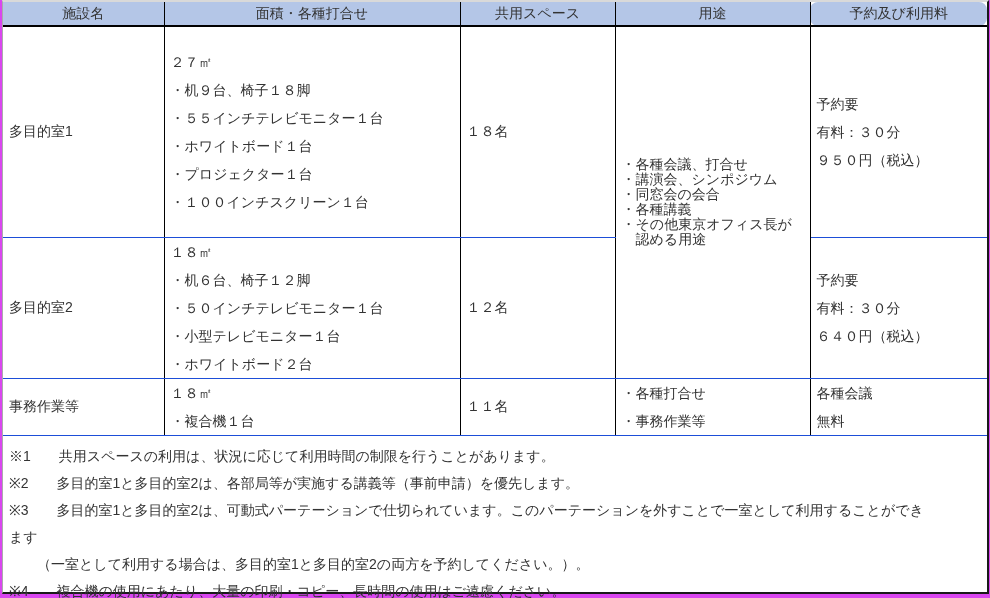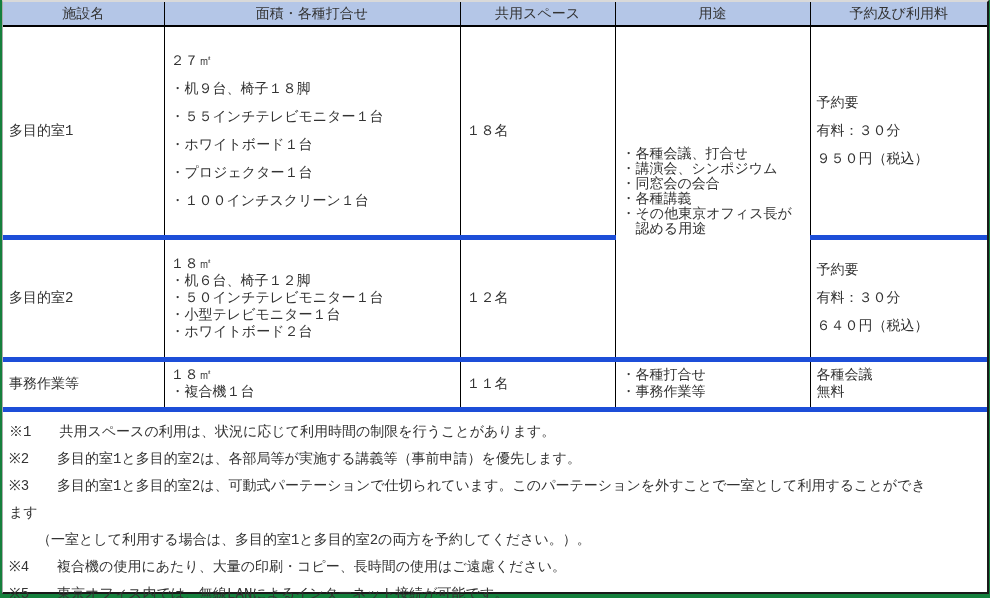--- a/index.html
+++ b/index.html
@@ -5,23 +5,22 @@
   html, body {
     margin: 0;
     padding: 0;
     background: #ffffff;
     font-family: "Liberation Sans", sans-serif;
   }
   #screen {
     position: relative;
     width: 990px;
     height: 598px;
-    background: #15803d;
+    background: #d946ef;
     overflow: hidden;
-    font-family: Liberation Mono, monospace;
   }
   #panel {
     position: absolute;
     left: 2px;
     top: 0;
     width: 984px;
     height: 590px;
     background: #ffffff;
     border-top: 2px solid #d9d9d9;
     border-left: 1px solid #ababab;
@@ -41,36 +40,37 @@
     font-weight: normal;
     text-align: center;
     vertical-align: middle;
     border-bottom: 2px solid #000000;
     border-right: 1px solid #000000;
     padding: 0 2px;
     overflow: hidden;
   }
   table.facility td {
     border-right: 1px solid #000000;
-    border-bottom: 5px solid #1d4ed8;
+    border-bottom: 1px solid #1d4ed8;
     vertical-align: middle;
     text-align: left;
     padding: 0 3px 0 6px;
     overflow: hidden;
   }
   table.facility th:last-child,
   table.facility td.last-col {
     border-right: none;
+    border-radius: 8px;
   }
   tr.row1 { height: 211px; }
   tr.row2 { height: 122px; }
   tr.row3 { height: 50px; }
   .multiline { white-space: pre-line; }
   .lh28 { line-height: 28px; }
-  .lh24 { line-height: 17px; }
+  .lh24 { line-height: 28px; }
   td.usage-merged {
     vertical-align: top;
     padding-top: 7px;
     line-height: 15px;
   }
   #notes {
     padding: 7px 6px 0 6px;
     font-size: 14px;
     color: #333333;
     line-height: 27px;

